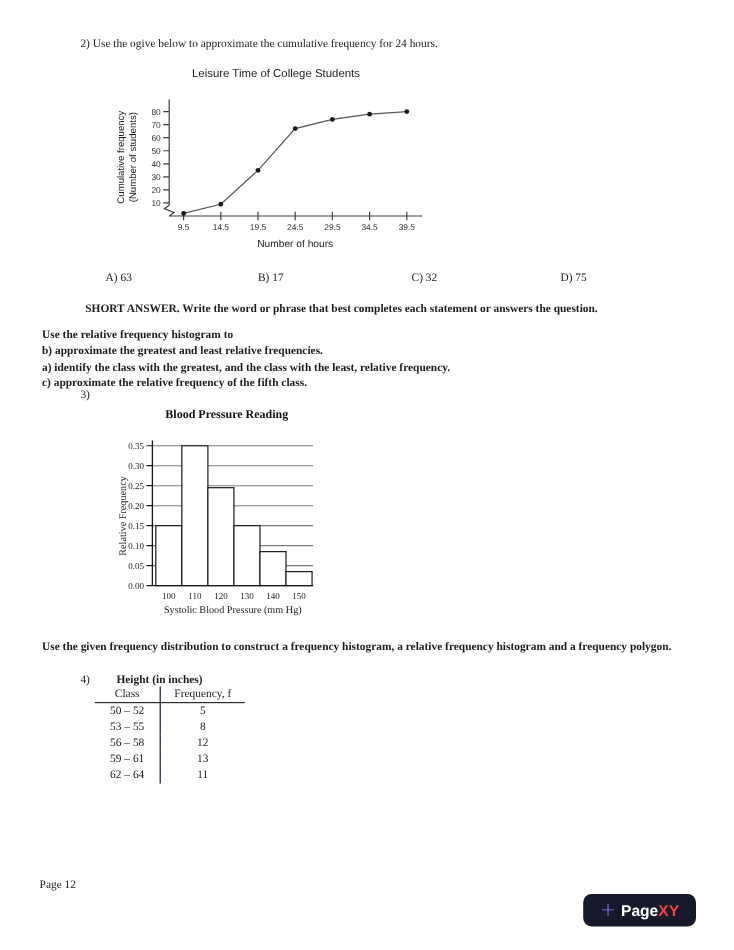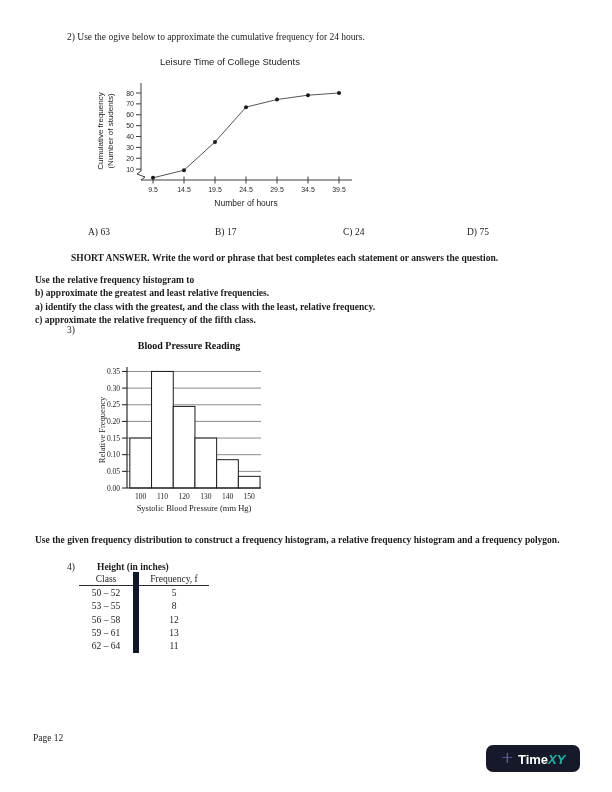--- a/index.html
+++ b/index.html
@@ -24,21 +24,21 @@
               font-family:"Liberation Serif",serif;font-size:10px;font-weight:bold;color:#111;}
   .hist-svg{left:95px;top:358px;}
   
   .q4-intro{left:35px;top:534px;width:556px;}
   .q4-number{left:67px;top:561px;}
   .q4-title{left:97px;top:561px;}
   .freq-table{position:absolute;left:79px;top:572px;border-collapse:collapse;
               font-size:9.5px;color:#1b1b1b;}
   .freq-table th,.freq-table td{padding:0 5px;height:13.3px;font-weight:normal;
               text-align:center;white-space:nowrap;}
-  .freq-table th:first-child,.freq-table td:first-child{border-right:6px solid #0f172a;
+  .freq-table th:first-child,.freq-table td:first-child{border-right:1px solid #0f172a;
               min-width:44px;}
   .freq-table td:last-child,.freq-table th:last-child{min-width:60px;}
   .freq-table thead th{border-bottom:1.4px solid #2c2c2c;}
   
   .page-number{left:33px;top:732px;font-size:9.5px;}
   .brand-badge{left:486px;top:745px;width:94px;height:27px;border-radius:7px;
                display:flex;align-items:center;justify-content:center;gap:4px;}
   .brand-plus{font-family:"DejaVu Sans",sans-serif;font-size:16px;font-weight:300;
               line-height:1;margin-top:-2px;}
   .brand-name{font-family:"Liberation Sans",sans-serif;font-size:13px;font-weight:bold;color:#ffffff;}
@@ -105,21 +105,21 @@
         <circle cx="249" cy="20" r="2" fill="#1a1a1a"></circle>
       </g>
     <text class="t-ylab" transform="rotate(-90 13 58)" x="13" y="58" text-anchor="middle">Cumulative frequency</text>
     <text class="t-ylab" transform="rotate(-90 23 58)" x="23" y="58" text-anchor="middle">(Number of students)</text>
     <text class="t-xlab" x="156" y="133" text-anchor="middle">Number of hours</text>
   </svg>
 
   <div class="abs choices">
     <span class="choice choice-a">A) 63</span>
     <span class="choice choice-b">B) 17</span>
-    <span class="choice choice-c">C) 24</span>
+    <span class="choice choice-c">C) 32</span>
     <span class="choice choice-d">D) 75</span>
   </div>
 
   <div class="abs body-text bold sa-heading"><span>SHORT ANSWER.</span><span> Write the word or phrase that best completes each statement or answers the question.</span></div>
 
   <div class="abs body-text bold q3-intro">
     <div>Use the relative frequency histogram to</div>
     <div>b) approximate the greatest and least relative frequencies.</div>
     <div>a) identify the class with the greatest, and the class with the least, relative frequency.</div>
     <div>c) approximate the relative frequency of the fifth class.</div>
@@ -205,16 +205,16 @@
           <td>62 – 64</td>
           <td>11</td>
         </tr>
       </tbody>
   </table>
 
   <div class="abs body-text page-number">Page 12</div>
 
   <div class="abs brand-badge" id="brand-badge" style="background: rgb(21, 25, 41);">
     <span class="brand-plus" id="brand-plus" style="color: rgb(141, 124, 240);">+</span>
-    <span><span class="brand-name">Time</span><span class="brand-xy" id="brand-xy" style="color: #14b8a6; font-style: italic;">XY</span></span>
+    <span><span class="brand-name">Page</span><span class="brand-xy" id="brand-xy" style="color: #ef4444;">XY</span></span>
   </div>
 
 </div>
 
 </body></html>

